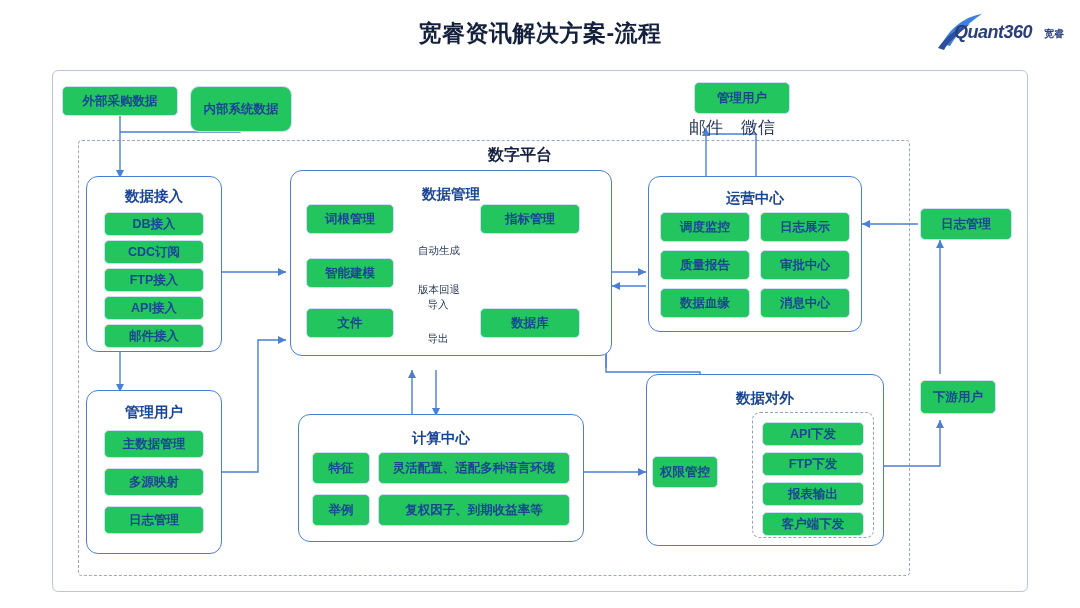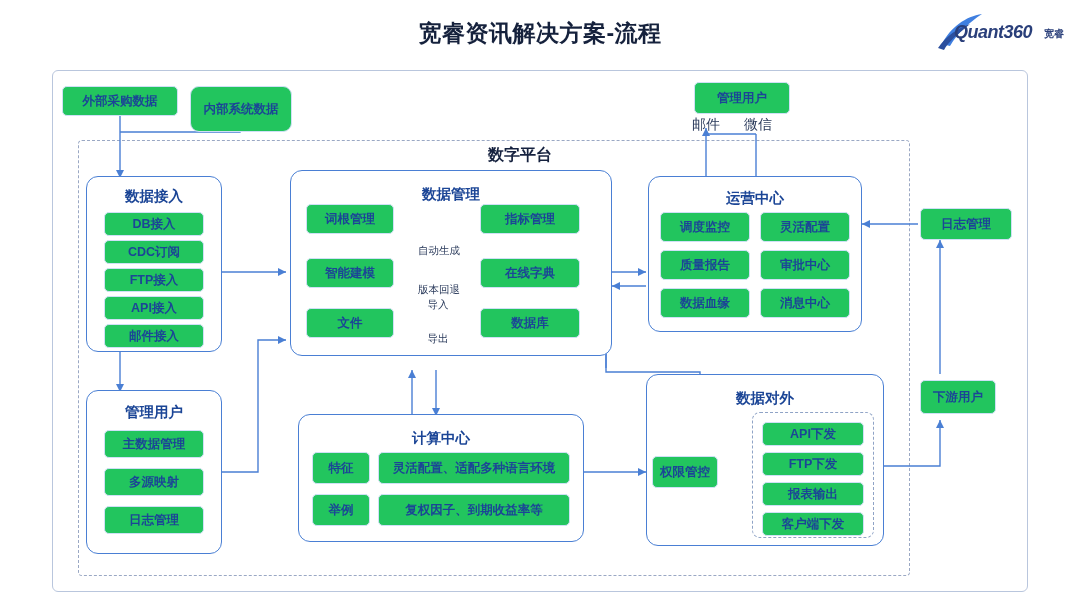--- a/index.html
+++ b/index.html
@@ -101,21 +101,21 @@
     color: #1b4596;
     font-size: 12.5px;
     font-weight: bold;
     display: flex;
     align-items: center;
     justify-content: center;
     text-align: center;
     line-height: 1.15;
   }
   .label-sm {
-    font-size: 14px;
+    font-size: 17px;
     color: #2b3b5c;
     text-align: center;
   }
   .label-xs {
     font-size: 10.5px;
     color: #2b3b5c;
     text-align: center;
   }
   .dashed-box {
     border: 1.3px dashed #8fa3c6;
@@ -245,23 +245,20 @@
   </div>
   <div class="abs chip" style="left:306px;top:204px;width:88px;height:30px;">
     <span>词根管理</span>
   </div>
   <div class="abs chip" style="left:480px;top:204px;width:100px;height:30px;">
     <span>指标管理</span>
   </div>
   <div class="abs chip" style="left:306px;top:258px;width:88px;height:30px;">
     <span>智能建模</span>
   </div>
-  <div class="abs chip" style="left:480px;top:258px;width:100px;height:30px;">
-    <span>在线字典</span>
-  </div>
   <div class="abs chip" style="left:306px;top:308px;width:88px;height:30px;">
     <span>文件</span>
   </div>
   <div class="abs chip" style="left:480px;top:308px;width:100px;height:30px;">
     <span>数据库</span>
   </div>
   <div class="abs label-xs" style="left:404px;top:244px;width:70px;">自动生成</div>
   <div class="abs label-xs" style="left:404px;top:283px;width:70px;">版本回退</div>
   <div class="abs label-xs" style="left:413px;top:298px;width:50px;">导入</div>
   <div class="abs label-xs" style="left:413px;top:332px;width:50px;">导出</div>
@@ -282,21 +279,21 @@
     <span>复权因子、到期收益率等</span>
   </div>
 
   <div class="abs grp" style="left:648px;top:176px;width:214px;height:156px;">
     <div class="grp-title" style="top:12px;">运营中心</div>
   </div>
   <div class="abs chip" style="left:660px;top:212px;width:90px;height:30px;">
     <span>调度监控</span>
   </div>
   <div class="abs chip" style="left:760px;top:212px;width:90px;height:30px;">
-    <span>灵活配置</span>
+    <span>日志展示</span>
   </div>
   <div class="abs chip" style="left:660px;top:250px;width:90px;height:30px;">
     <span>质量报告</span>
   </div>
   <div class="abs chip" style="left:760px;top:250px;width:90px;height:30px;">
     <span>审批中心</span>
   </div>
   <div class="abs chip" style="left:660px;top:288px;width:90px;height:30px;">
     <span>数据血缘</span>
   </div>

